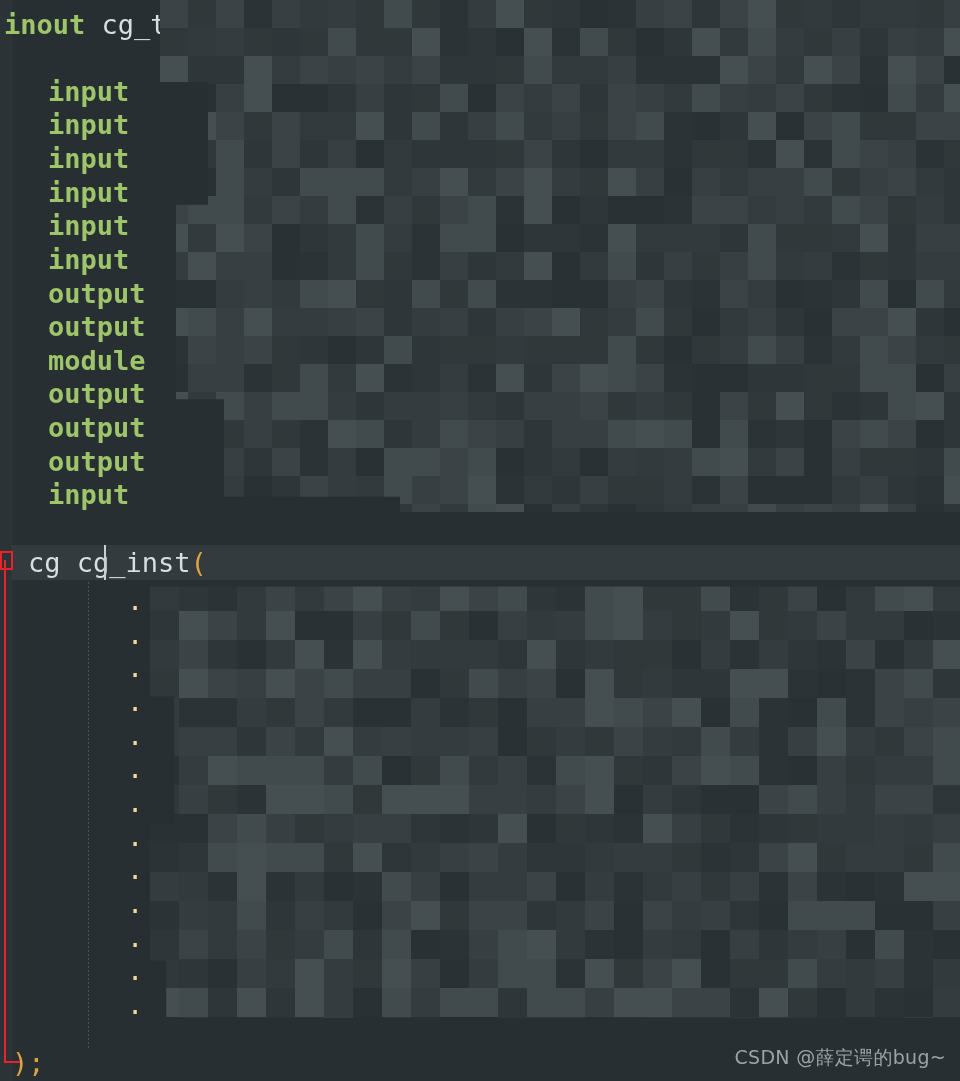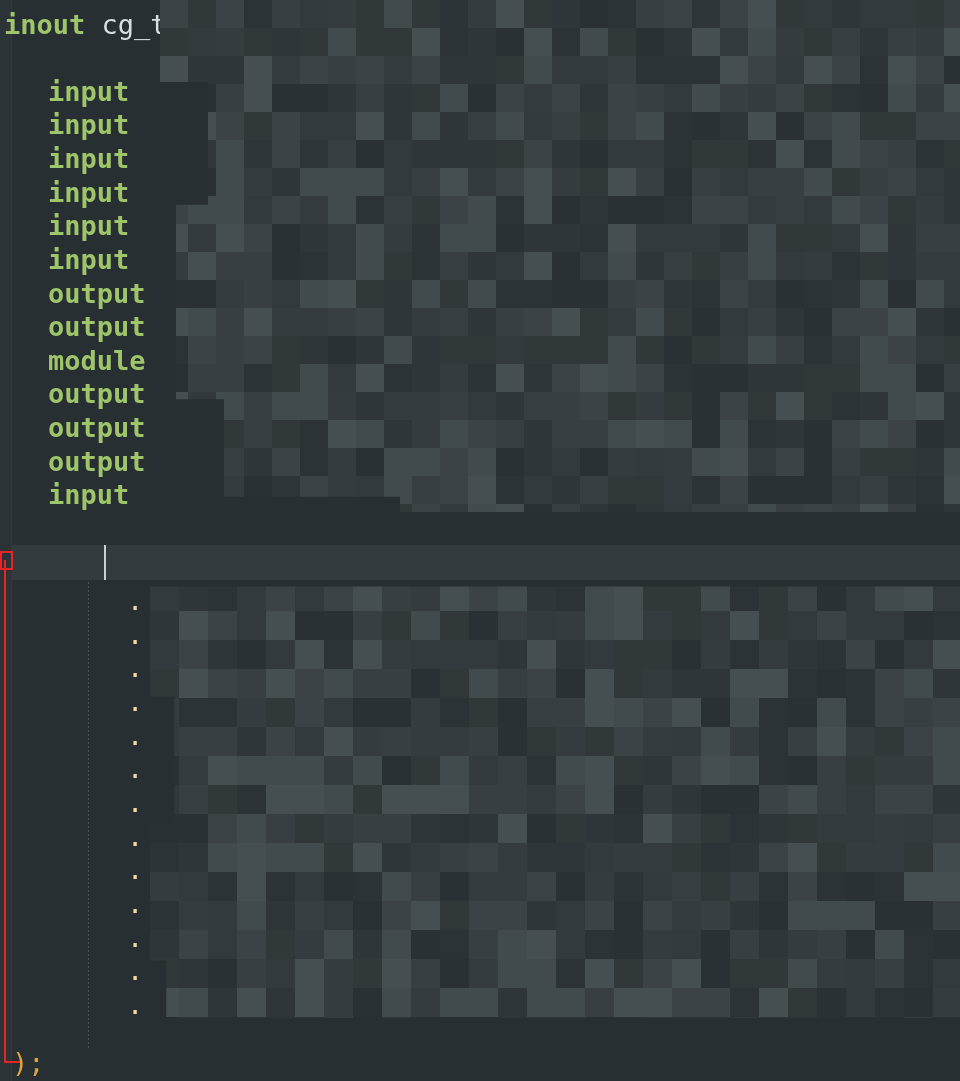--- a/index.html
+++ b/index.html
@@ -160,20 +160,21 @@
     <div class="ln" style="top:243px;left:48px;"><span class="kw">input</span></div>
     <div class="ln" style="top:277px;left:48px;"><span class="kw">output</span></div>
     <div class="ln" style="top:310px;left:48px;"><span class="kw">output</span></div>
     <div class="ln" style="top:344px;left:48px;"><span class="kw">module</span></div>
     <div class="ln" style="top:377px;left:48px;"><span class="kw">output</span></div>
     <div class="ln" style="top:411px;left:48px;"><span class="kw">output</span></div>
     <div class="ln" style="top:445px;left:48px;"><span class="kw">output</span></div>
     <div class="ln" style="top:478px;left:48px;"><span class="kw">input</span></div>
 
     
+    <div class="ln" style="top:546px;left:28px;"><span class="id">cg</span><span class="id"> </span><span class="id">cg_inst</span><span class="pun">(</span></div>
 
     
     <div class="ln" style="top:584px;left:127px;"><span class="dot">.</span></div>
     <div class="ln" style="top:618px;left:127px;"><span class="dot">.</span></div>
     <div class="ln" style="top:651px;left:127px;"><span class="dot">.</span></div>
     <div class="ln" style="top:685px;left:127px;"><span class="dot">.</span></div>
     <div class="ln" style="top:719px;left:127px;"><span class="dot">.</span></div>
     <div class="ln" style="top:752px;left:127px;"><span class="dot">.</span></div>
     <div class="ln" style="top:786px;left:127px;"><span class="dot">.</span></div>
     <div class="ln" style="top:820px;left:127px;"><span class="dot">.</span></div>
@@ -1191,14 +1192,15 @@
       <i style="left:754px;top:435px;width:29px;height:29px;background:#414a4d;"></i>
       <i style="left:783px;top:435px;width:29px;height:29px;background:#2b3337;"></i>
     </div>
 
   <div id="caret"></div>
 
   <div id="ann-box"></div>
   <div id="ann-line"></div>
   <div id="ann-tick"></div>
 
+  <div id="watermark">CSDN @薛定谔的bug~</div>
 
 </div>
 
 </body></html>

